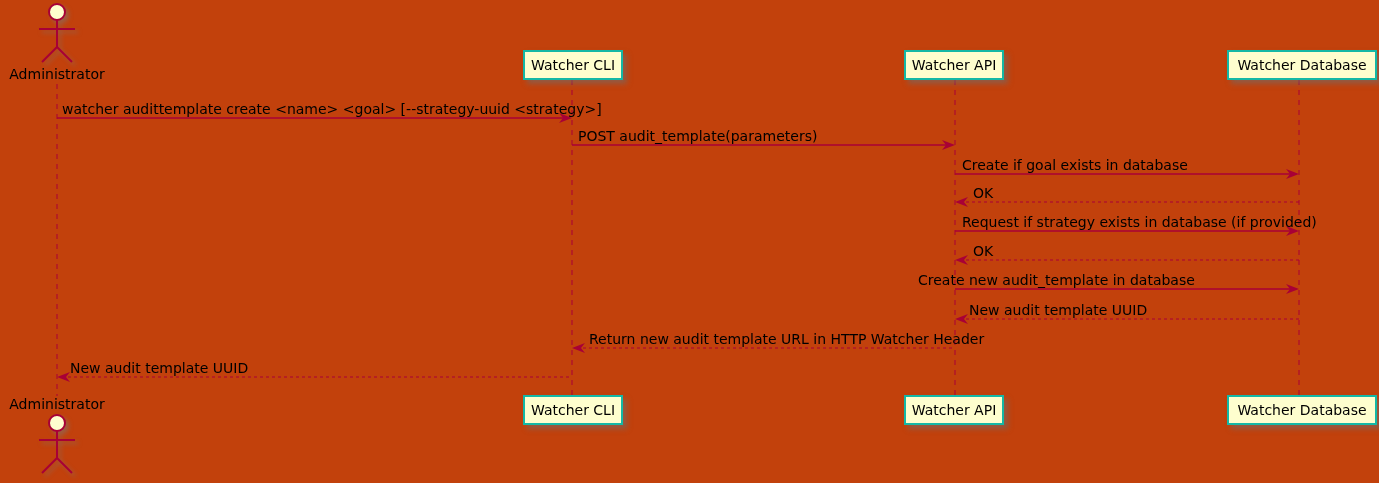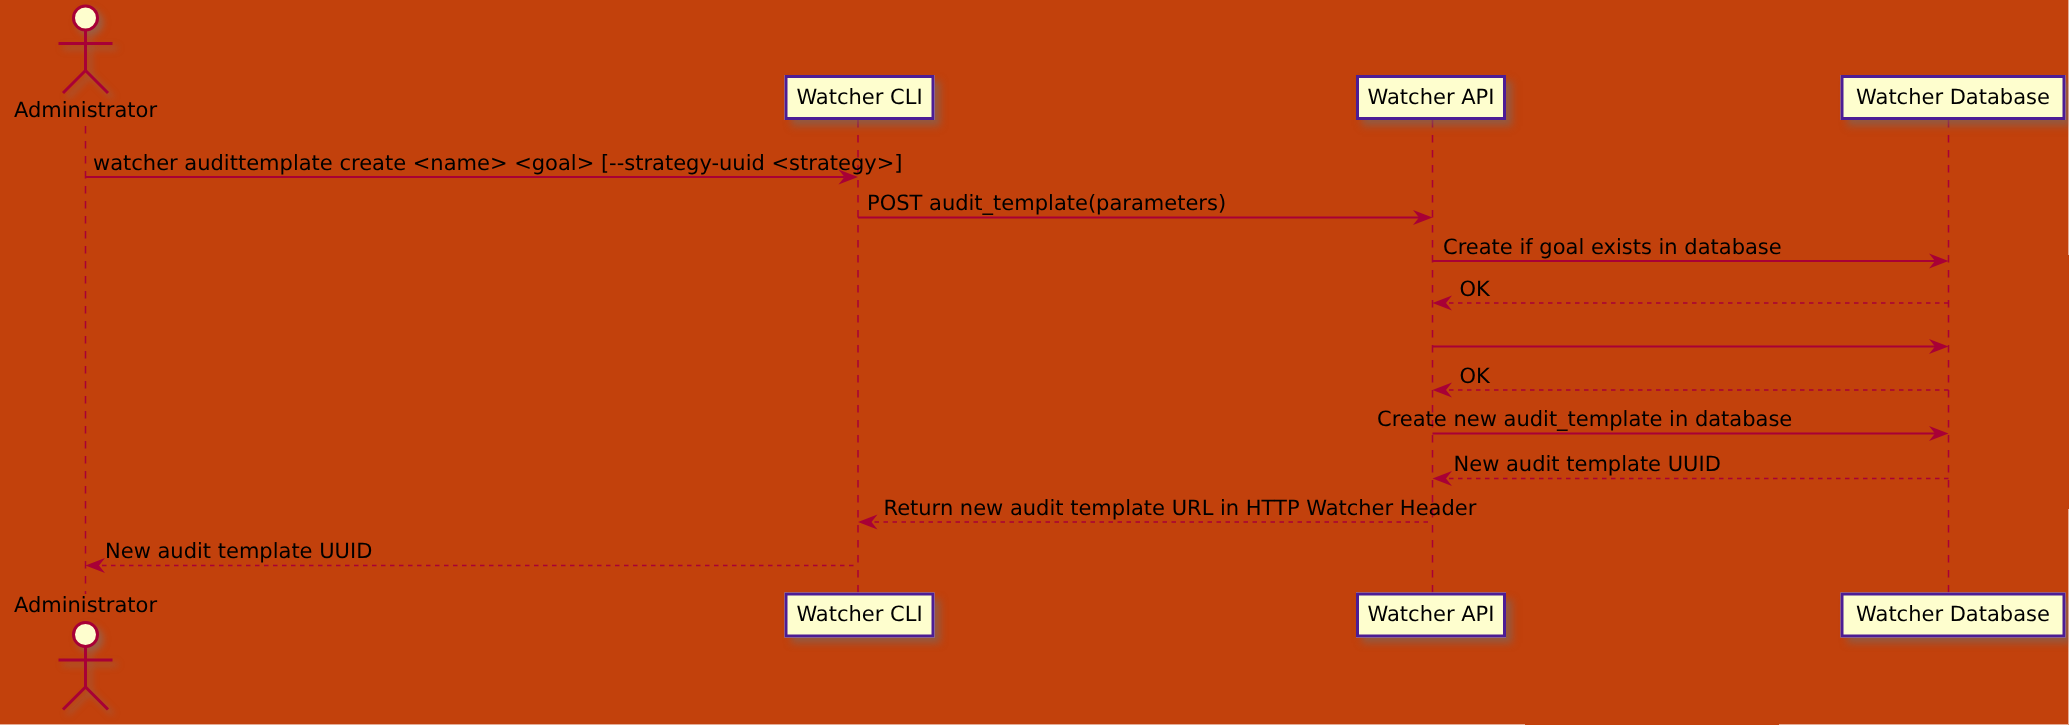--- a/index.html
+++ b/index.html
@@ -14,21 +14,21 @@
   }
   #diagram-svg {
     position: absolute;
     left: 0; top: 0;
     width: 1379px; height: 483px;
   }
   .pbox {
     position: absolute;
     box-sizing: border-box;
     background: #FEFECE;
-    border: 2px solid #4c1d95;
+    border: 2px solid #14b8a6;
     box-shadow: 4px 4px 5px rgba(110,110,110,0.55);
     display: flex;
     align-items: center;
     justify-content: center;
     font-size: 14px;
     color: #000000;
     white-space: nowrap;
   }
   .actor-label {
     position: absolute;
@@ -137,19 +137,20 @@
   <div class="pbox" style="left:1227px; top:50px; width:150px; height:30px;">Watcher Database</div>
 
   <div class="pbox" style="left:523px; top:395px; width:100px; height:30px;">Watcher CLI</div>
   <div class="pbox" style="left:904px; top:395px; width:100px; height:30px;">Watcher API</div>
   <div class="pbox" style="left:1227px; top:395px; width:150px; height:30px;">Watcher Database</div>
 
   <div class="msg-label" style="left:578px; top:128px;">POST audit_template(parameters)</div>
   <div class="msg-label" style="left:62px; top:101px;">watcher audittemplate create &lt;name&gt; &lt;goal&gt; [--strategy-uuid &lt;strategy&gt;]</div>
   <div class="msg-label" style="left:962px; top:157px;">Create if goal exists in database</div>
   <div class="msg-label" style="left:973px; top:185px;">OK</div>
+  <div class="msg-label" style="left:962px; top:214px;">Request if strategy exists in database (if provided)</div>
   <div class="msg-label" style="left:973px; top:243px;">OK</div>
   <div class="msg-label" style="left:918px; top:272px;">Create new audit_template in database</div>
   <div class="msg-label" style="left:969px; top:302px;">New audit template UUID</div>
   <div class="msg-label" style="left:589px; top:331px;">Return new audit template URL in HTTP Watcher Header</div>
   <div class="msg-label" style="left:70px; top:360px;">New audit template UUID</div>
 
 </div>
 
 </body></html>

